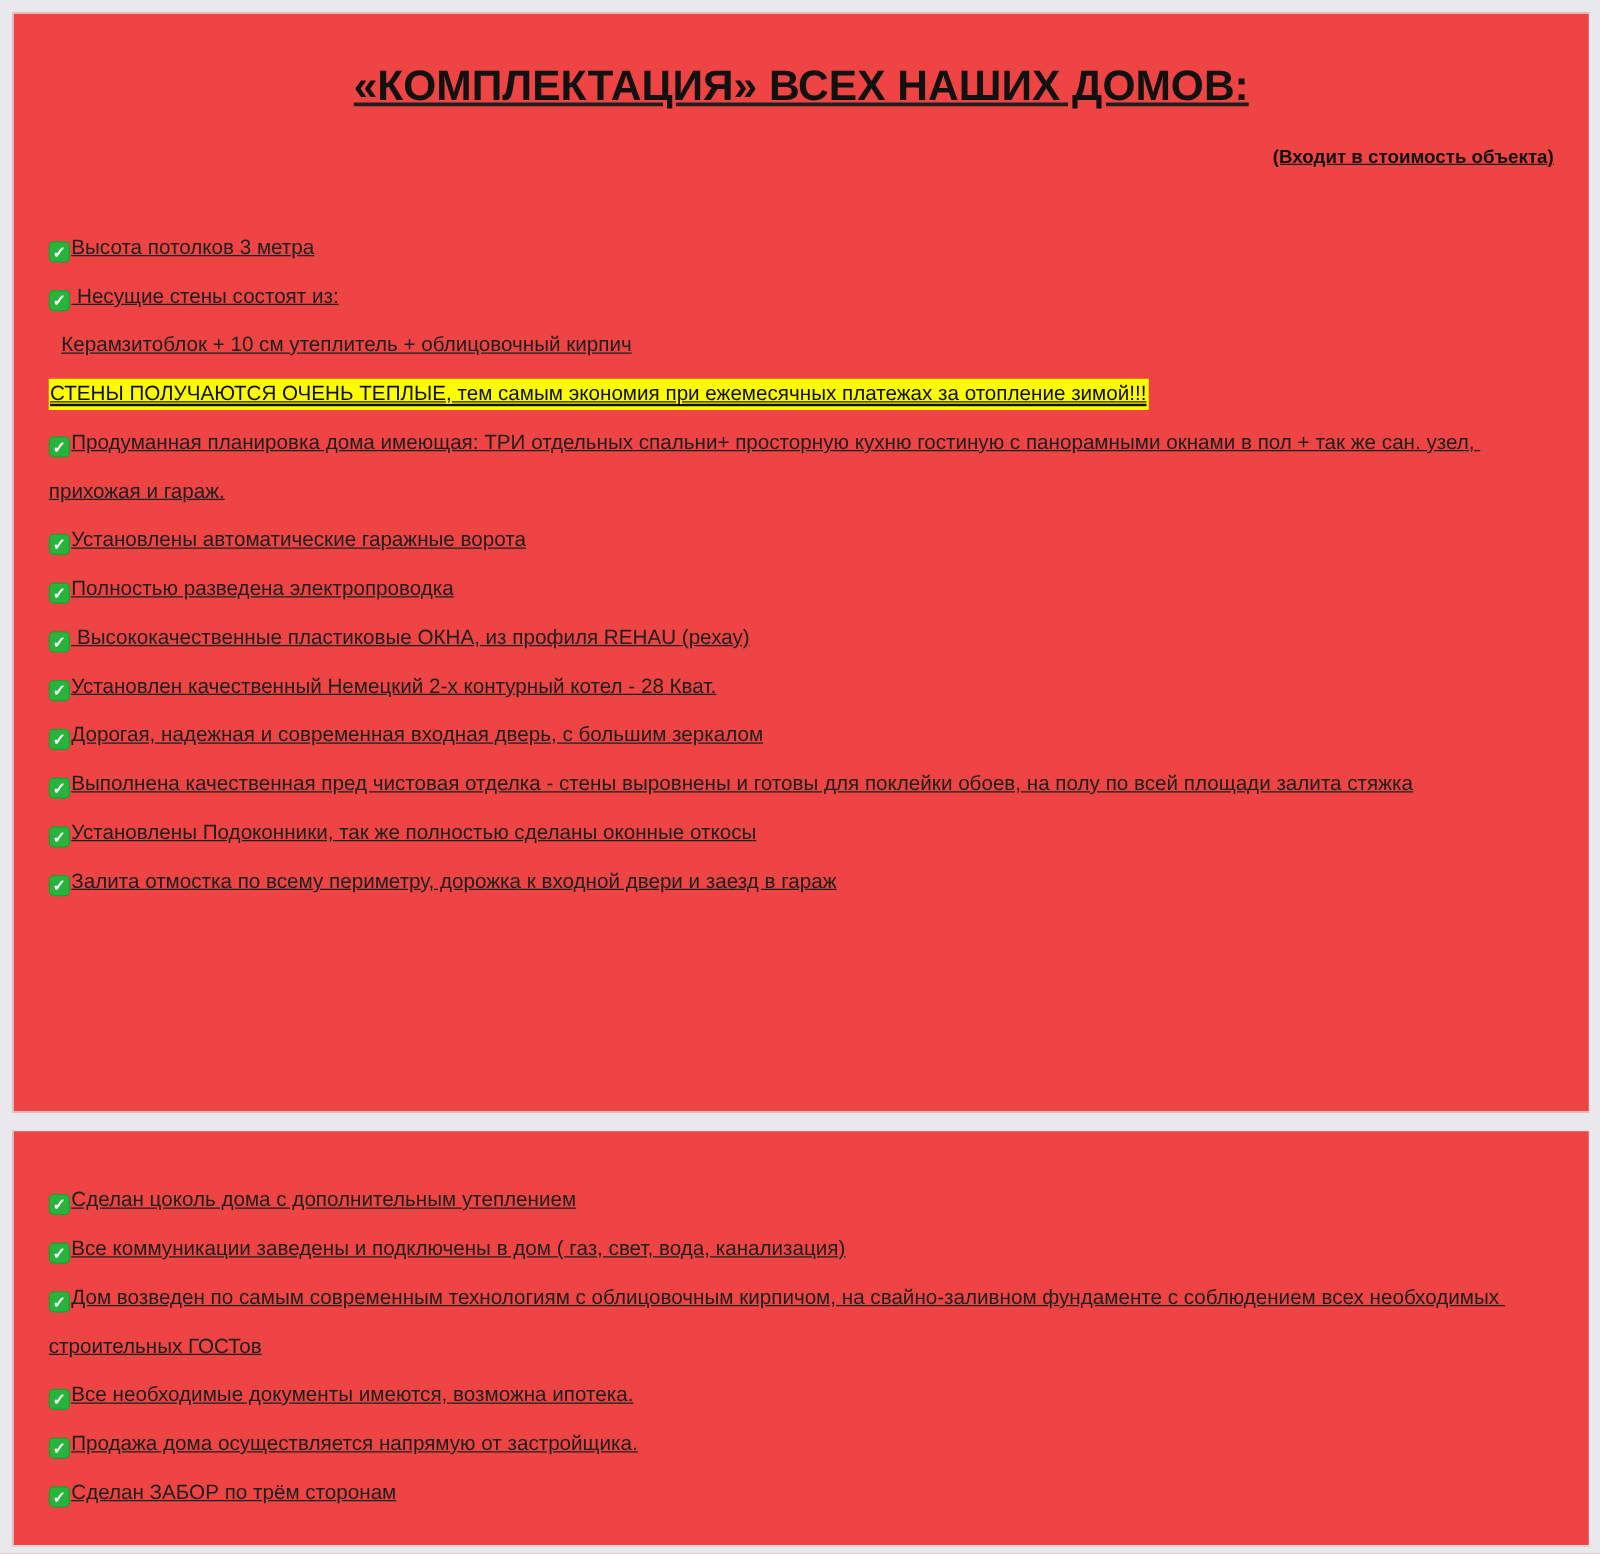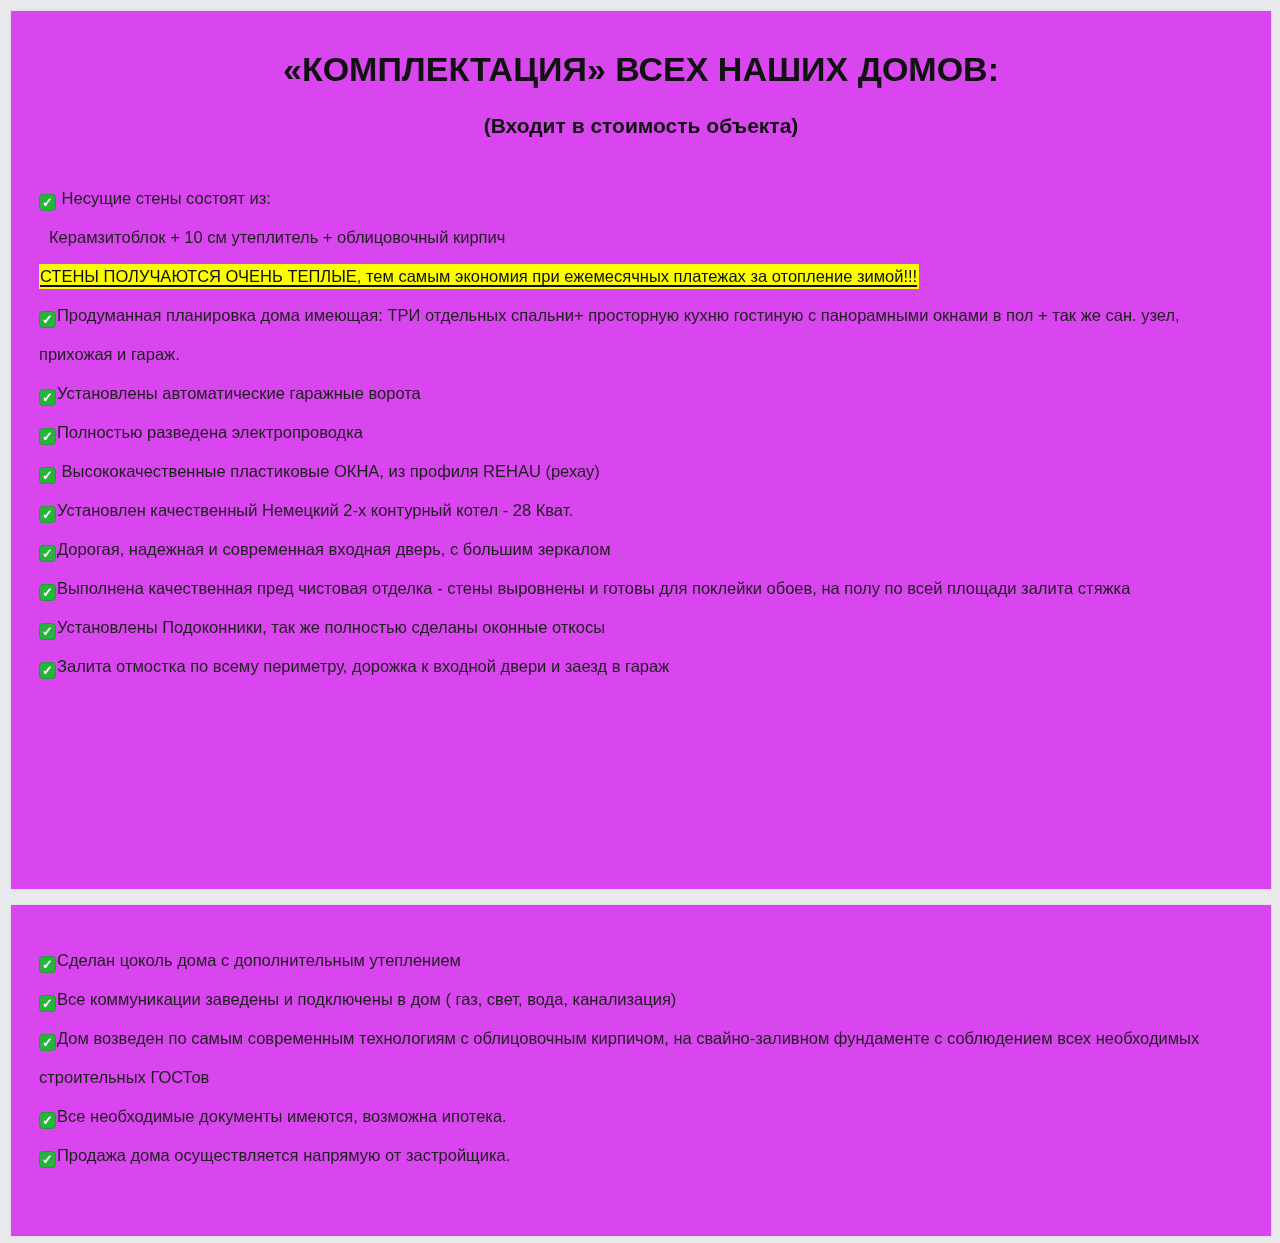--- a/index.html
+++ b/index.html
@@ -17,46 +17,47 @@
   .page {
     box-sizing: border-box;
     width: 1280px;
     height: 1243px;
     padding: 10px 8px 6px 10px;
     display: flex;
     flex-direction: column;
   }
   .card {
     box-sizing: border-box;
-    background: #d946ef;
+    background: #ef4444;
     border: 1px solid #e0e0e4;
     width: 1262px;
     overflow: hidden;
     padding: 0 28px;
+    text-decoration: underline;
   }
   .card-main { height: 880px; }
   .card-gap { height: 14px; flex: none; }
   .card-secondary { height: 333px; }
 
   .doc-title {
     margin: 0;
     padding-top: 38px;
     font-size: 34px;
     line-height: 40px;
     font-weight: bold;
     text-align: center;
     color: #111111;
     letter-spacing: 0px;
   }
   .doc-subtitle {
     margin: 24px 0 0 0;
-    font-size: 21px;
+    font-size: 15px;
     line-height: 26px;
     font-weight: bold;
-    text-align: center;
+    text-align: right;
     color: #111111;
   }
   .list {
     margin-top: 40px;
   }
   .card-secondary .list {
     margin-top: 36px;
   }
   .item {
     font-size: 16.5px;
@@ -97,20 +98,21 @@
 </style>
 </head>
 <body>
 
 <div class="page">
 
   <div class="card card-main">
     <h1 class="doc-title">«КОМПЛЕКТАЦИЯ» ВСЕХ НАШИХ ДОМОВ:</h1>
     <div class="doc-subtitle">(Входит в стоимость объекта)</div>
     <div class="list">
+        <div class="item"><span class="checkbox">✓</span><span class="item-text">Высота потолков 3 метра</span></div>
         <div class="item"><span class="checkbox">✓</span><span class="item-text"> Несущие стены состоят из:</span></div>
         <div class="item indent"><span class="item-text">Керамзитоблок + 10 см утеплитель + облицовочный кирпич</span></div>
         <div class="item"><span class="item-text highlight">СТЕНЫ ПОЛУЧАЮТСЯ ОЧЕНЬ ТЕПЛЫЕ, тем самым экономия при ежемесячных платежах за отопление зимой!!!</span></div>
         <div class="item"><span class="checkbox">✓</span><span class="item-text">Продуманная планировка дома имеющая: ТРИ отдельных спальни+ просторную кухню гостиную с панорамными окнами в пол + так же сан. узел, прихожая и гараж.</span></div>
         <div class="item"><span class="checkbox">✓</span><span class="item-text">Установлены автоматические гаражные ворота</span></div>
         <div class="item"><span class="checkbox">✓</span><span class="item-text">Полностью разведена электропроводка</span></div>
         <div class="item"><span class="checkbox">✓</span><span class="item-text"> Высококачественные пластиковые ОКНА, из профиля REHAU (рехау)</span></div>
         <div class="item"><span class="checkbox">✓</span><span class="item-text">Установлен качественный Немецкий 2-х контурный котел - 28 Кват.</span></div>
         <div class="item"><span class="checkbox">✓</span><span class="item-text">Дорогая, надежная и современная входная дверь, с большим зеркалом</span></div>
         <div class="item"><span class="checkbox">✓</span><span class="item-text">Выполнена качественная пред чистовая отделка - стены выровнены и готовы для поклейки обоев, на полу по всей площади залита стяжка</span></div>
@@ -121,16 +123,17 @@
 
   <div class="card-gap"></div>
 
   <div class="card card-secondary">
     <div class="list">
         <div class="item"><span class="checkbox">✓</span><span class="item-text">Сделан цоколь дома с дополнительным утеплением</span></div>
         <div class="item"><span class="checkbox">✓</span><span class="item-text">Все коммуникации заведены и подключены в дом ( газ, свет, вода, канализация)</span></div>
         <div class="item"><span class="checkbox">✓</span><span class="item-text">Дом возведен по самым современным технологиям с облицовочным кирпичом, на свайно-заливном фундаменте с соблюдением всех необходимых строительных ГОСТов</span></div>
         <div class="item"><span class="checkbox">✓</span><span class="item-text">Все необходимые документы имеются, возможна ипотека.</span></div>
         <div class="item"><span class="checkbox">✓</span><span class="item-text">Продажа дома осуществляется напрямую от застройщика.</span></div>
+        <div class="item"><span class="checkbox">✓</span><span class="item-text">Сделан ЗАБОР по трём сторонам</span></div>
       </div>
   </div>
 
 </div>
 
 </body></html>

